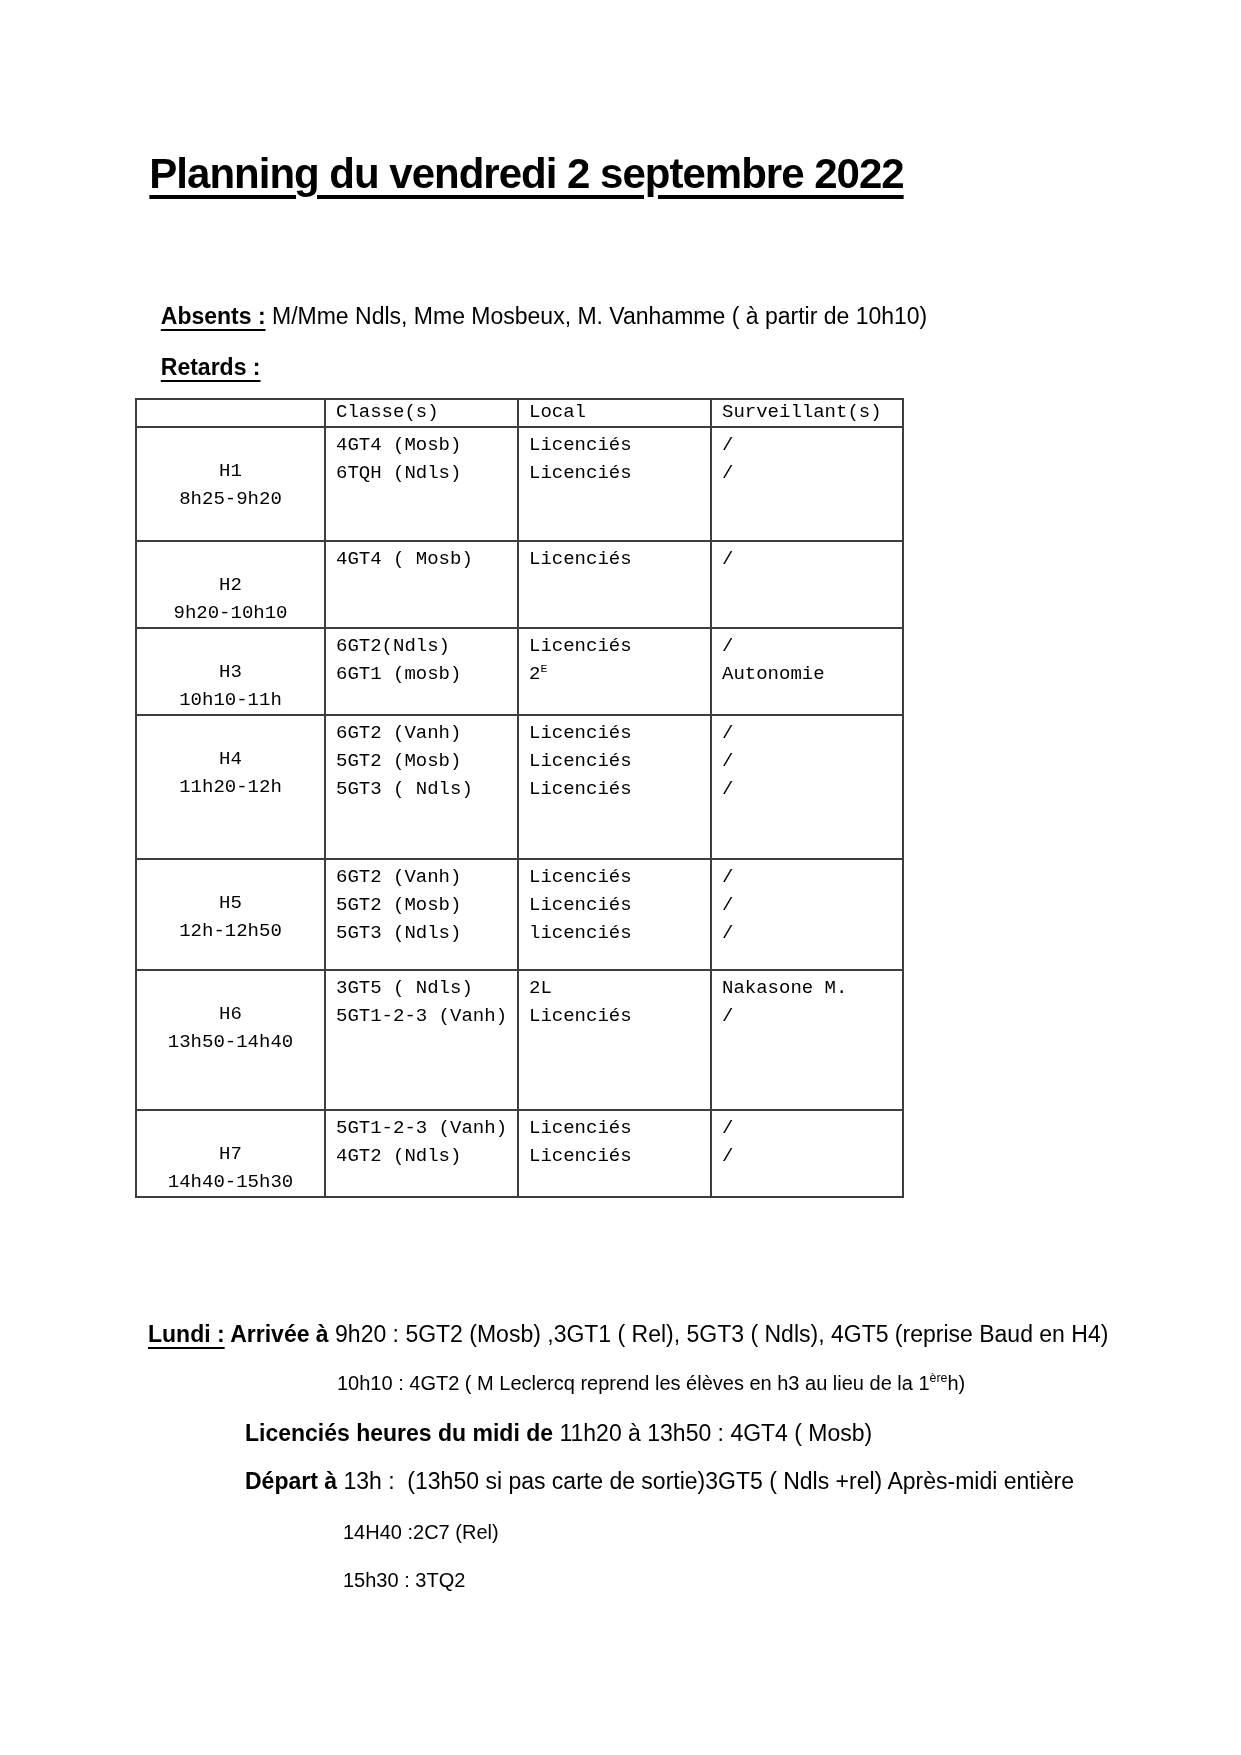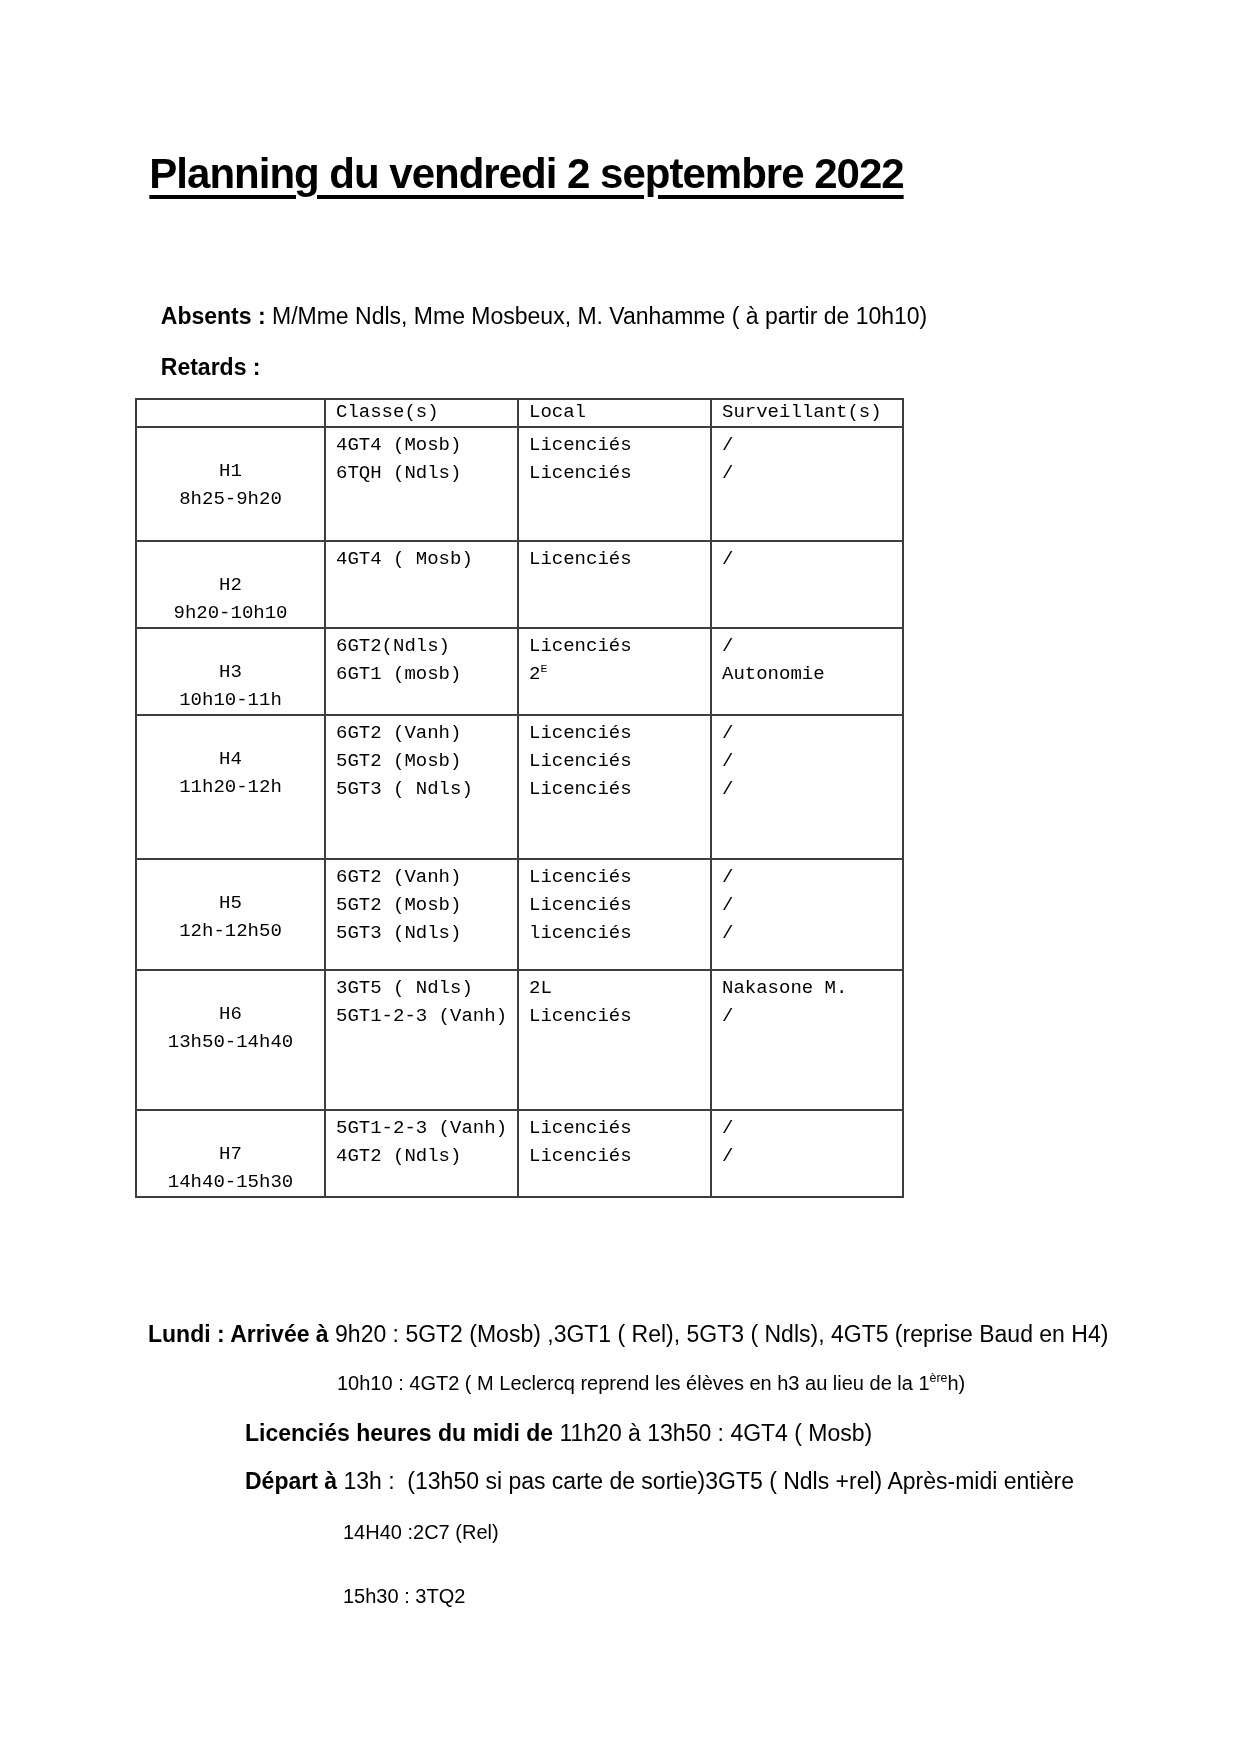--- a/index.html
+++ b/index.html
@@ -8,23 +8,23 @@
     font-family:"Liberation Sans","DejaVu Sans",sans-serif;color:#000;
     overflow:hidden;
   }
   .doc-title{
     position:absolute;top:150px;left:0;width:1053px;text-align:center;
     font-size:42px;font-weight:bold;letter-spacing:-1px;
     text-decoration:underline;text-decoration-thickness:4px;text-underline-offset:7px;
     white-space:pre;
   }
   .text-line{position:absolute;white-space:pre;font-size:23px;line-height:1.2;}
-  .lbl{font-weight:bold;text-decoration-thickness:2px;text-underline-offset:5px;}
+  .lbl{font-weight:bold;text-decoration:underline;text-decoration-thickness:2px;text-underline-offset:5px;}
   .seg-b{font-weight:bold;}
-  .seg-u{text-decoration-thickness:2px;text-underline-offset:5px;}
+  .seg-u{text-decoration:underline;text-decoration-thickness:2px;text-underline-offset:5px;}
   .seg-sup{vertical-align:super;font-size:0.62em;line-height:0;}
   table.planning{
     position:absolute;left:135px;top:398px;width:767px;
     border-collapse:collapse;table-layout:fixed;font-family:Liberation Mono, monospace;
   }
   table.planning td{
     border:2px solid #3d3d3d;vertical-align:top;
     font-size:19px;line-height:28px;overflow:hidden;
     padding:0;
   }
@@ -192,14 +192,14 @@
       </tr>
     </tbody>
 </table>
 
 <div id="notes-block">
     <div class="text-line" style="top: 1321px; left: 148px; font-size: 23px;"><span class="seg-b seg-u">Lundi :</span><span class="seg-b"> </span><span class="seg-b">Arrivée à </span><span>9h20 : 5GT2 (Mosb) ,3GT1 ( Rel), 5GT3 ( Ndls), 4GT5 (reprise Baud en H4)</span></div>
     <div class="text-line" style="top: 1371px; left: 337px; font-size: 20px;"><span>10h10 : 4GT2 ( M Leclercq reprend les élèves en h3 au lieu de la 1</span><span class="seg-sup">ère</span><span>h)</span></div>
     <div class="text-line" style="top: 1420px; left: 245px; font-size: 23px;"><span class="seg-b">Licenciés heures du midi de </span><span>11h20 à 13h50 : 4GT4 ( Mosb)</span></div>
     <div class="text-line" style="top: 1468px; left: 245px; font-size: 23px;"><span class="seg-b">Départ à </span><span>13h :  (13h50 si pas carte de sortie)3GT5 ( Ndls +rel) Après-midi entière</span></div>
     <div class="text-line" style="top: 1520px; left: 343px; font-size: 20px;"><span>14H40 :2C7 (Rel)</span></div>
-    <div class="text-line" style="top: 1568px; left: 343px; font-size: 20px; margin-top: 16px;"><span>15h30 : 3TQ2</span></div>
+    <div class="text-line" style="top: 1568px; left: 343px; font-size: 20px;"><span>15h30 : 3TQ2</span></div>
   </div>
 
 </body></html>

